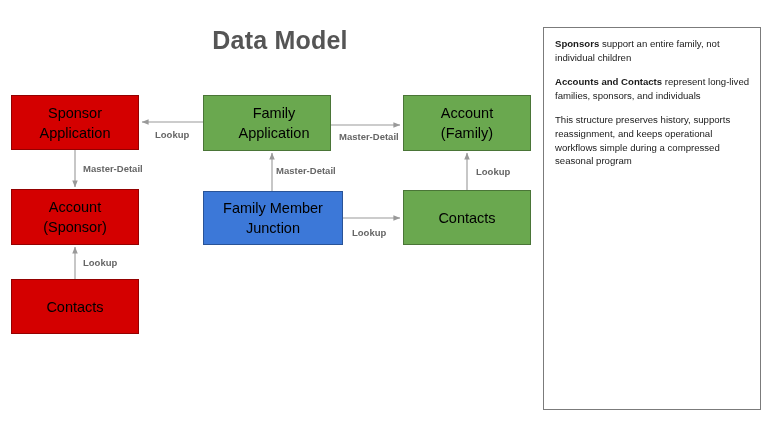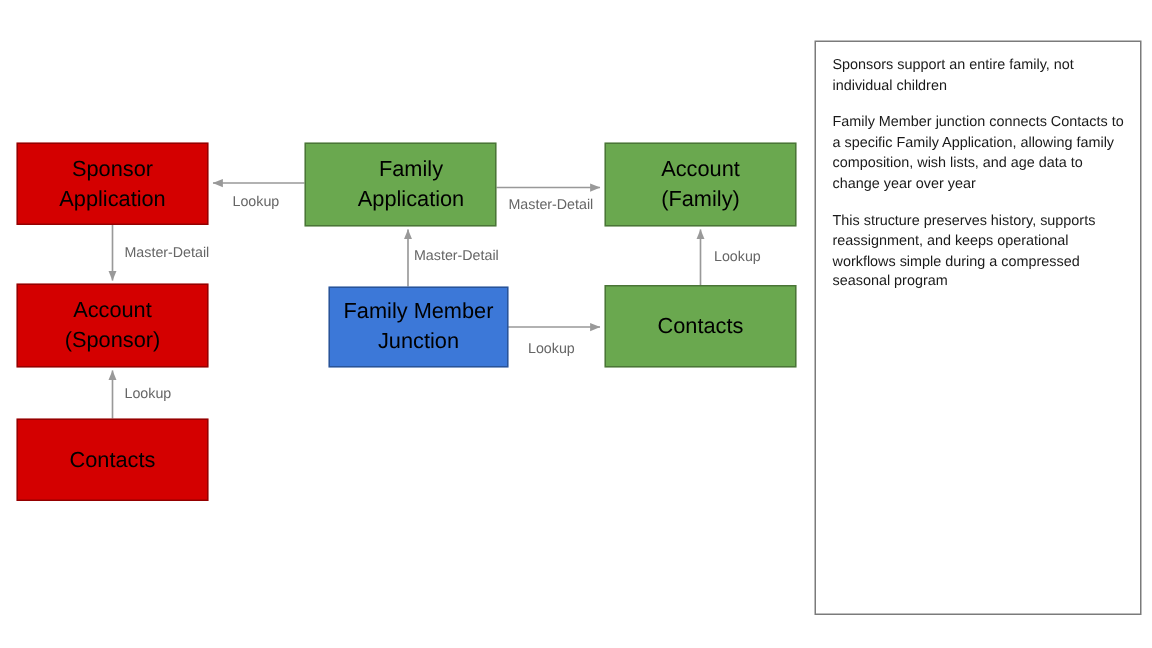--- a/index.html
+++ b/index.html
@@ -68,20 +68,21 @@
     pointer-events: none;
   }
 
   
   .edge-label {
     position: absolute;
     font-size: 9.5px;
     color: #666666;
     white-space: nowrap;
     line-height: 1;
+    font-weight: bold;
   }
 
   
   #notes-panel {
     position: absolute;
     left: 543px;
     top: 27px;
     width: 218px;
     height: 383px;
     box-sizing: border-box;
@@ -91,28 +92,29 @@
     overflow: hidden;
   }
   .note-item {
     font-size: 9.6px;
     line-height: 1.42;
     color: #1a1a1a;
     margin-bottom: 11px;
   }
   .note-item:last-child { margin-bottom: 0; }
   .note-item .note-lead {
-    font-weight: normal;
+    font-weight: bold;
   }
 </style>
 </head>
 <body>
 
 <div id="canvas">
 
+  <div id="diagram-title">Data Model</div>
 
   <svg id="connectors" viewBox="0 0 768 432" width="768" height="432">
     <defs>
       <marker id="arrow-r" markerWidth="7" markerHeight="7" refX="6" refY="3.1" orient="auto" markerUnits="strokeWidth">
         <path d="M0,0.6 L6.2,3.1 L0,5.6 z" fill="#999999"></path>
       </marker>
       <marker id="arrow-l" markerWidth="7" markerHeight="7" refX="6" refY="3.1" orient="auto" markerUnits="strokeWidth">
         <path d="M0,0.6 L6.2,3.1 L0,5.6 z" fill="#999999"></path>
       </marker>
     </defs>
@@ -147,21 +149,21 @@
   <div class="entity-box fill-green" style="left:403px; top:95px; width:128px; height:56px;">
     <span class="entity-label">Account
 (Family)</span>
   </div>
 
   <div class="entity-box fill-red" style="left:11px; top:189px; width:128px; height:56px;">
     <span class="entity-label">Account
 (Sponsor)</span>
   </div>
 
-  <div class="entity-box fill-blue" style="left:219px; top:191px; width:120px; height:54px;">
+  <div class="entity-box fill-blue" style="left:203px; top:191px; width:140px; height:54px;">
     <span class="entity-label">Family Member
 Junction</span>
   </div>
 
   <div class="entity-box fill-green" style="left:403px; top:190px; width:128px; height:55px;">
     <span class="entity-label">Contacts</span>
   </div>
 
   <div class="entity-box fill-red" style="left:11px; top:279px; width:128px; height:55px;">
     <span class="entity-label">Contacts</span>
@@ -179,20 +181,20 @@
 
   <div class="edge-label" style="left:83px; top:258px;">Lookup</div>
 
   <div class="edge-label" style="left:352px; top:228px;">Lookup</div>
 
   <div id="notes-panel">
     <div class="note-item">
       <span class="note-lead">Sponsors</span><span> support an entire family, not individual children</span>
     </div>
     <div class="note-item">
-      <span class="note-lead">Family Member junction</span><span> connects Contacts to a specific Family Application, allowing family composition, wish lists, and age data to change year over year</span>
+      <span class="note-lead">Accounts and Contacts</span><span> represent long-lived families, sponsors, and individuals</span>
     </div>
     <div class="note-item">
       <span class="note-lead"></span><span>This structure preserves history, supports reassignment, and keeps operational workflows simple during a compressed seasonal program</span>
     </div>
   </div>
 
 </div>
 
 </body></html>

